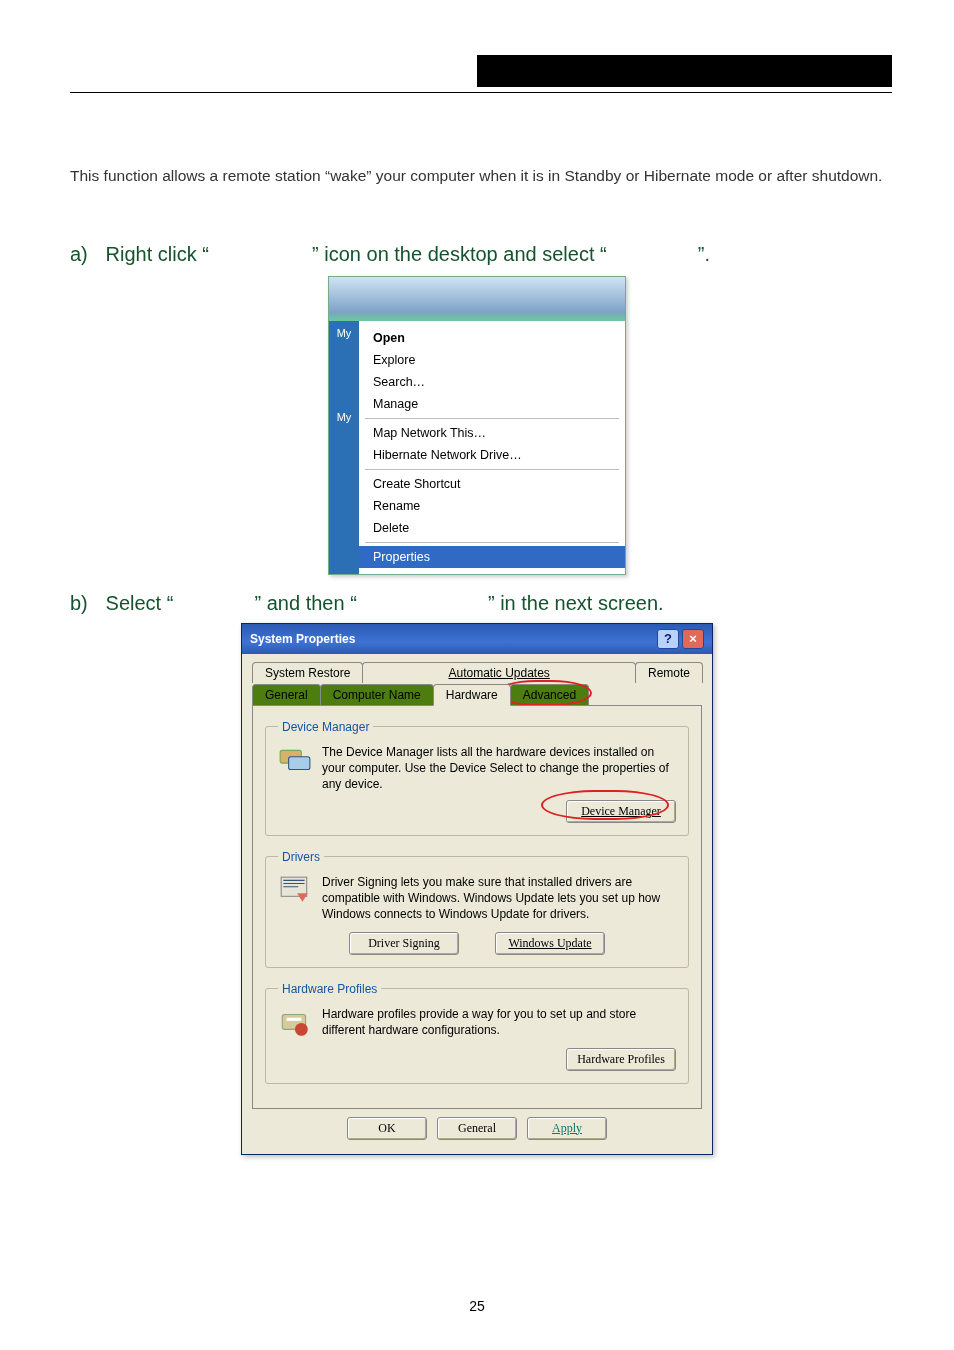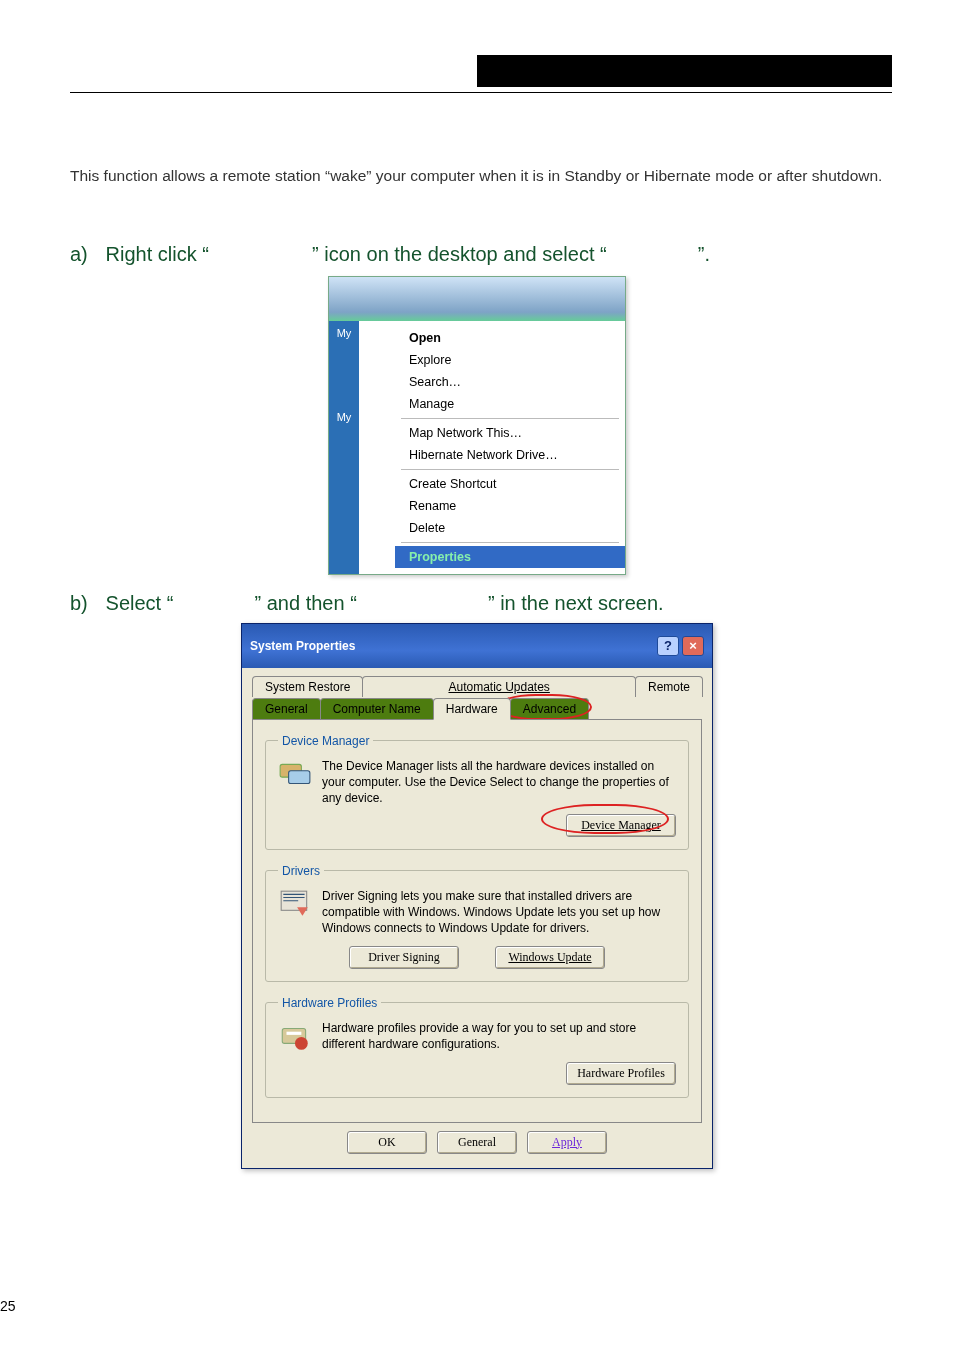--- a/index.html
+++ b/index.html
@@ -4,34 +4,34 @@
 <style>
   html,body{margin:0;padding:0;background:#fff;font-family:Arial,Helvetica,sans-serif;color:#000;}
   .page{width:954px;margin:0 auto;position:relative;min-height:1350px;box-sizing:border-box;padding:40px 70px;}
   .black-bar{position:absolute;top:55px;right:62px;width:415px;height:32px;background:#000;}
   .hr{position:absolute;top:92px;left:70px;right:62px;border-top:1.5px solid #000;}
   .body-text{font-size:15.5px;line-height:28px;color:#333;text-align:justify;}
   .step{font-size:20px;line-height:28px;color:#14532d;}
   .step-letter{display:inline-block;width:30px;}
   .content{margin-top:122px;}
   .screenshots{width:100%;text-align:center;}
-  .pagenum{position:absolute;bottom:36px;width:100%;left:0;font-size:14px;color:#000;}
+  .pagenum{position:absolute;bottom:36px;width:100%;text-align:center;left:0;font-size:14px;color:#000;}
   
   .ctxmenu{display:inline-block;border:1px solid #7a8;background:#fff;width:296px;text-align:left;box-shadow:2px 2px 4px rgba(0,0,0,.2);}
   .ctx-top{height:44px;background:linear-gradient(180deg,#cfe3f6,#7ea3c6 80%,#6c9 100%);position:relative;}
   .ctx-left{width:30px;background:#2b6fb5;color:#fff;font-size:11px;padding:6px 0;text-align:center;vertical-align:top;}
   .ctx-left .lab{writing-mode:horizontal-tb;display:block;font-family:Tahoma,sans-serif;}
-  .ctx-body{display:flex;gap:36px;}
+  .ctx-body{display:flex;}
   .ctx-items{flex:1;padding:6px 0;}
   .ctx-item{padding:4px 14px;font-size:12.5px;font-family:Tahoma,sans-serif;}
   .ctx-sep{height:0;border-top:1px solid #bbb;margin:3px 6px;}
-  .ctx-hi{background:#316ac5;color:#86efac;font-weight:bold;}
+  .ctx-hi{background:#316ac5;color:#ffffff;}
   
   .sysprop{display:inline-block;width:470px;text-align:left;font-family:Tahoma,sans-serif;font-size:12px;border:1px solid #0a246a;background:#ece9d8;box-shadow:2px 2px 5px rgba(0,0,0,.25);}
-  .sp-title{background:linear-gradient(180deg,#2a5ab3,#3f72d4 60%,#2a5ab3);color:#fff;font-weight:bold;padding:12px 8px;display:flex;align-items:center;justify-content:space-between;}
+  .sp-title{background:linear-gradient(180deg,#2a5ab3,#3f72d4 60%,#2a5ab3);color:#fff;font-weight:bold;padding:5px 8px;display:flex;align-items:center;justify-content:space-between;}
   .sp-tb{display:flex;gap:3px;}
   .sp-tbtn{width:20px;height:18px;display:inline-flex;align-items:center;justify-content:center;border:1px solid #1e4a99;border-radius:3px;font-weight:bold;font-family:Arial;font-size:13px;}
   .help-btn{background:#b9d1ff;color:#0a246a;}
   .close-btn{background:#e06a5a;color:#fff;}
   .sp-inner{padding:8px 10px 12px;}
   .tabs{position:relative;}
   .tabrow{display:flex;}
   .tab{border:1px solid #888;border-bottom:none;padding:3px 12px;background:#4d7c0f;border-radius:4px 4px 0 0;font-size:12px;margin-right:-1px;}
   .tabrow.back .tab{background:#ece9d8;}
   .tabrow.front{position:relative;top:1px;}
@@ -43,21 +43,21 @@
   fieldset.grp>legend{color:#1356a6;padding:0 4px;font-size:12px;}
   .grp-row{display:flex;gap:10px;align-items:flex-start;}
   .ico{width:34px;height:34px;flex:0 0 34px;display:inline-block;}
   .ico svg{width:34px;height:34px;}
   .grp-txt{font-size:12px;line-height:16px;}
   .btnrow{text-align:right;margin-top:8px;}
   .btnrow2{display:flex;justify-content:center;gap:36px;margin-top:10px;}
   .winbtn{min-width:110px;border:1px solid #888;background:#ece9d8;border-radius:3px;padding:3px 10px;font-family:Tahoma;font-size:12px;box-shadow:inset 1px 1px 0 #fff,inset -1px -1px 0 #b0a98f;}
   .dlg-btns{display:flex;justify-content:center;gap:10px;margin:8px 0 2px;}
   .dlg-btns .winbtn{min-width:80px;}
-  .winbtn.disabled{color:#6d28d9;}
+  .winbtn.disabled{color:#0f766e;}
   .u{text-decoration:underline;}
 </style>
 </head>
 <body>
 
 <div class="page">
   <div class="black-bar"></div>
   <div class="hr"></div>
 
   <div class="content">

